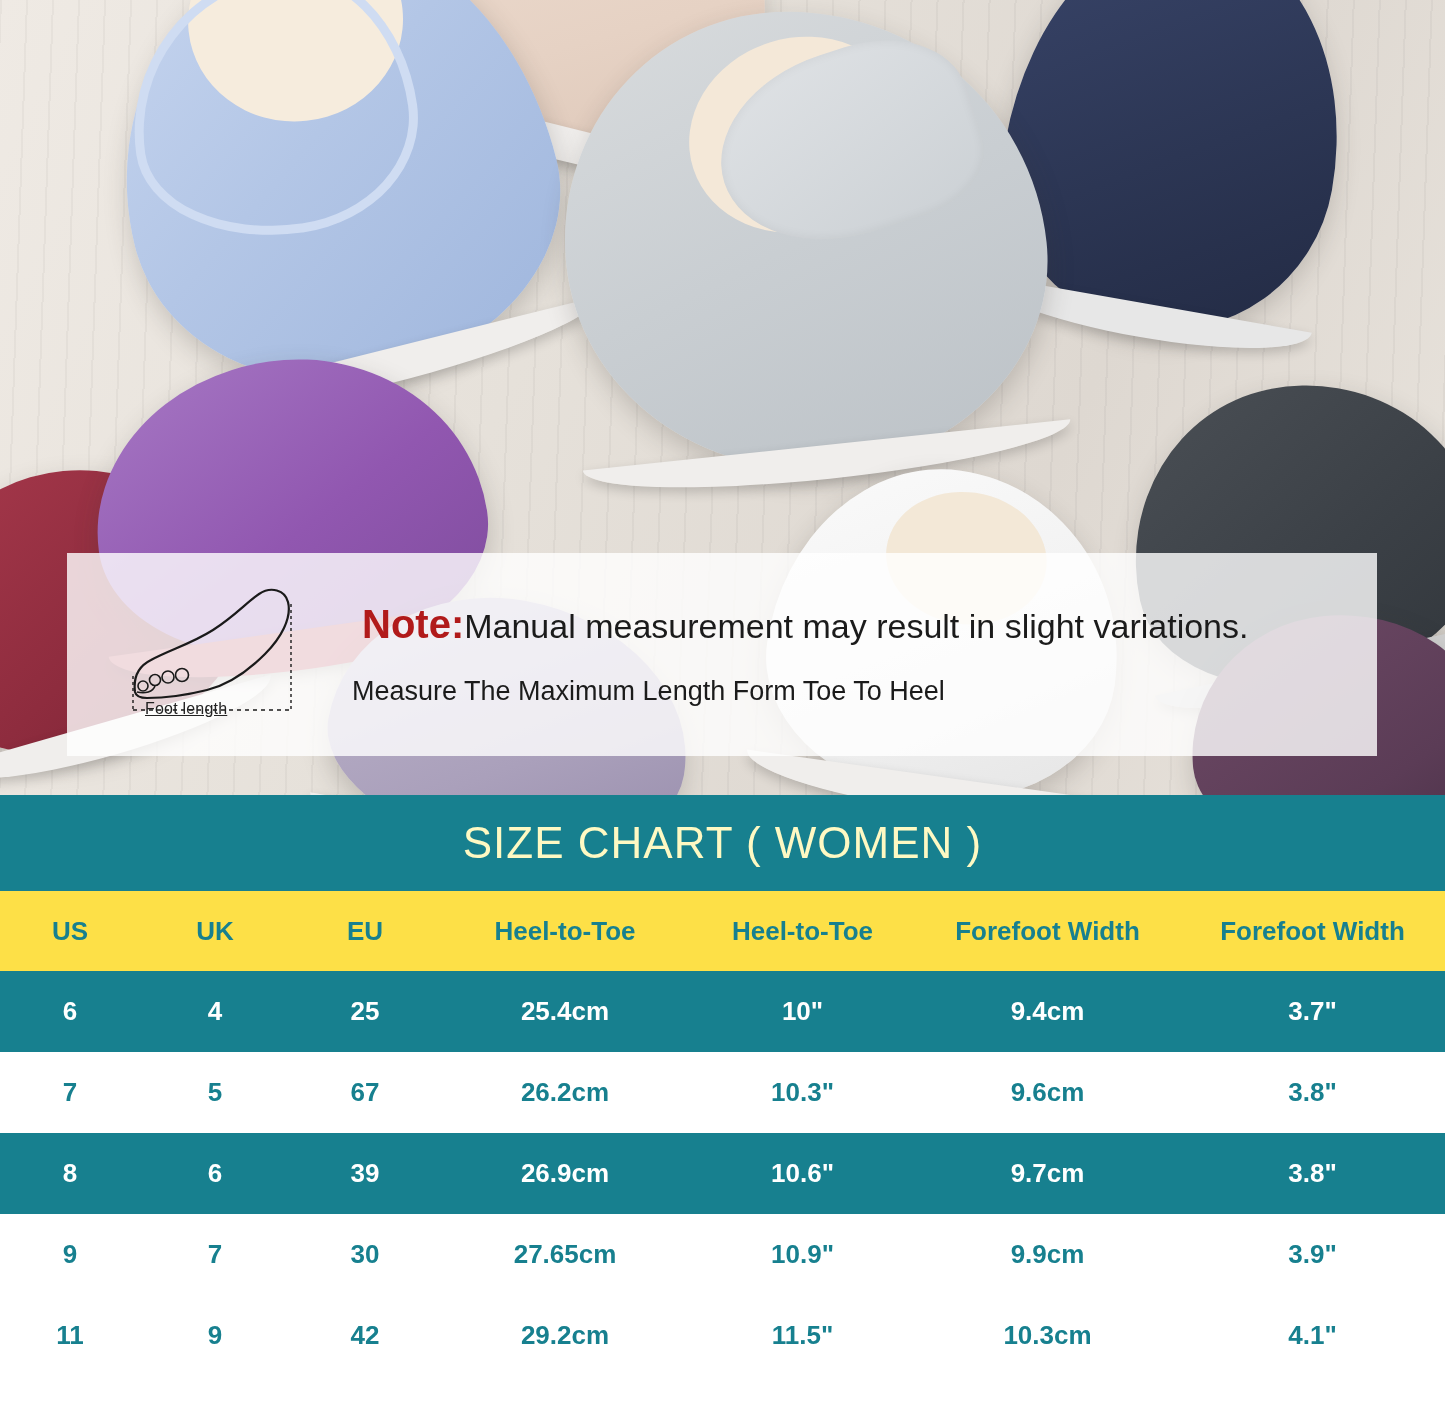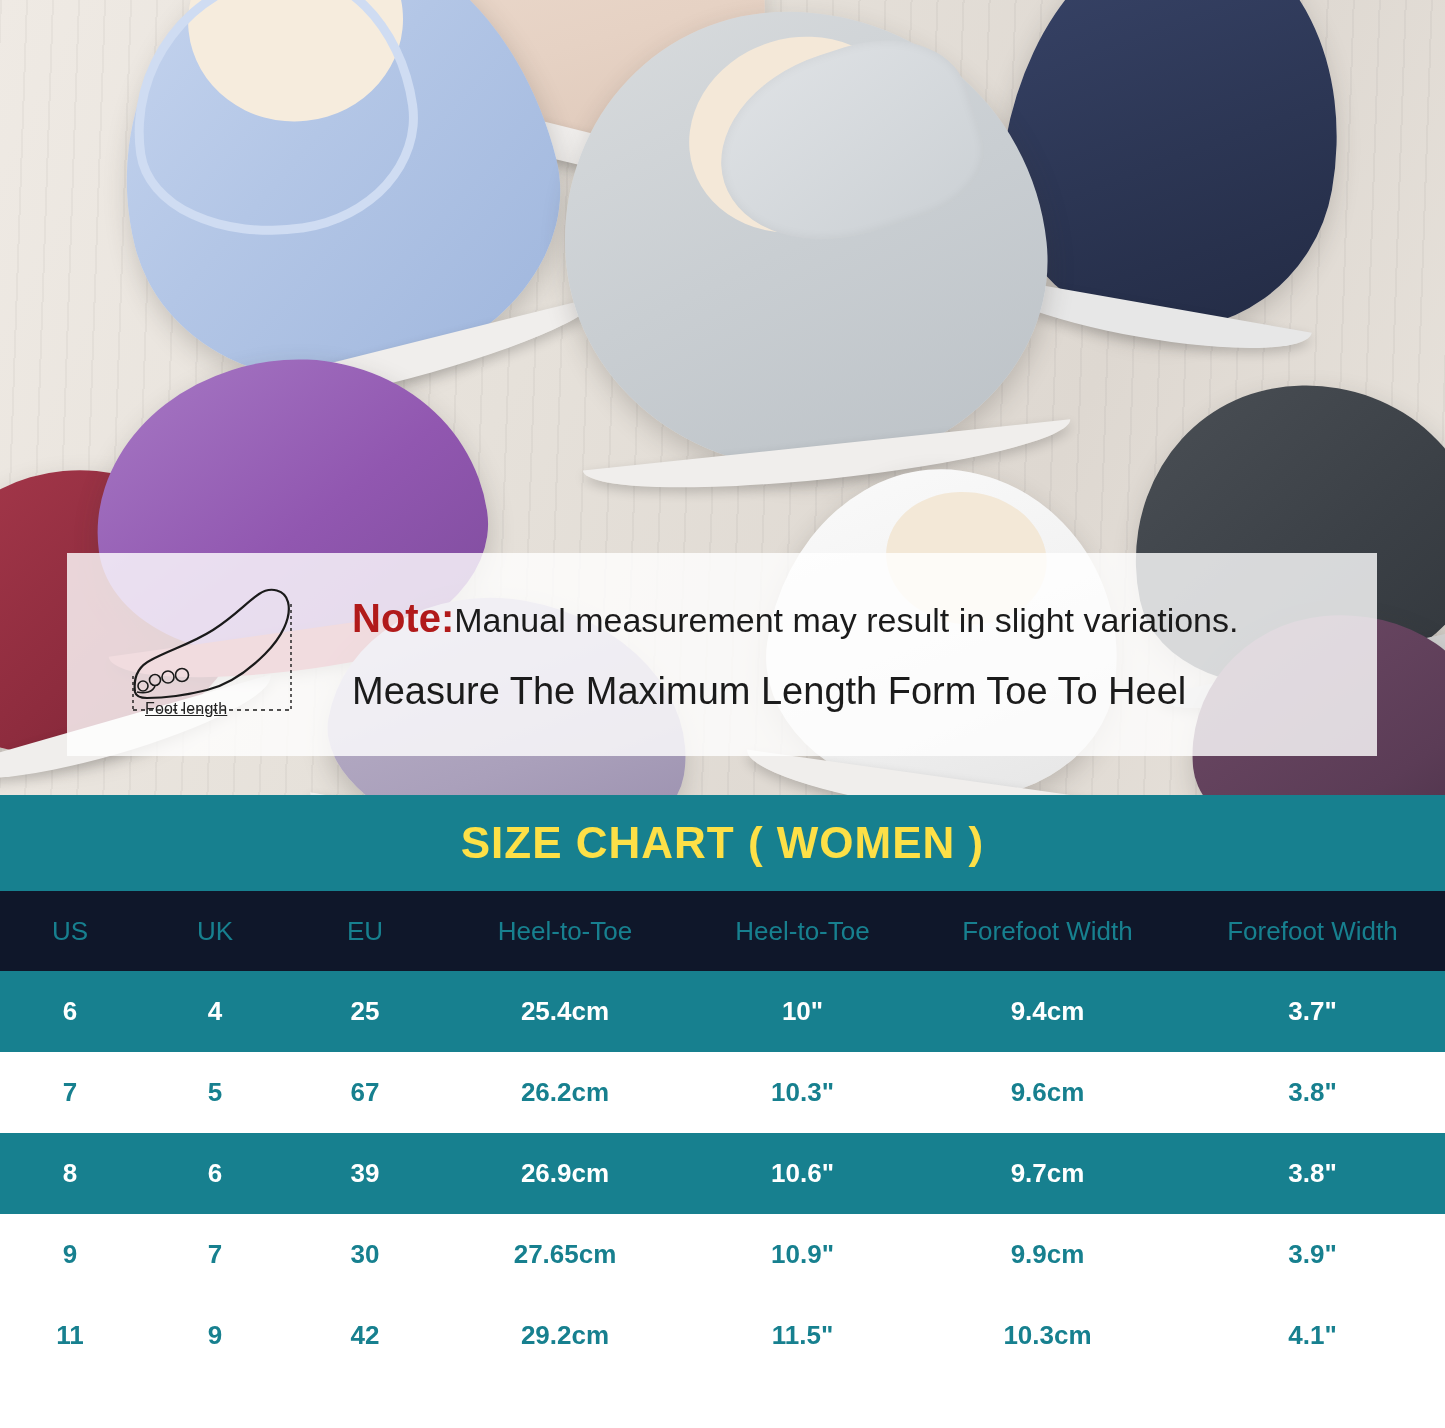--- a/index.html
+++ b/index.html
@@ -200,63 +200,63 @@
     text-decoration: underline;
   }
   .note-text {
     margin-left: 22px;
     flex: 1 1 auto;
   }
   .note-line1 {
     font-size: 34px;
     color: #1b1b1b;
     white-space: nowrap;
+    margin-left: 10px;
   }
   .note-line1 .note-word {
     color: #b11a1a;
     font-weight: bold;
     font-size: 40px;
   }
   .note-line2 {
     margin-top: 29px;
-    font-size: 38px;
+    font-size: 27px;
     color: #1b1b1b;
   }
 
   
   .chart-title-bar {
     width: 1445px;
     height: 96px;
     background: #17808f;
     display: flex;
     align-items: center;
     justify-content: center;
   }
   .chart-title {
-    color: #fde047;
+    color: #fef9c3;
     font-size: 44px;
     letter-spacing: 1px;
-    font-weight: bold;
   }
 
   table.size-table {
     width: 1445px;
     border-collapse: collapse;
     table-layout: fixed;
   }
   table.size-table th,
   table.size-table td {
     text-align: center;
     font-size: 26px;
   }
   table.size-table thead th {
     height: 78px;
     color: #17808f;
-    background: #0f172a;
-    font-weight: normal;
+    background: #fde047;
+    font-weight: bold;
   }
   table.size-table tbody tr.band-teal td {
     background: #17808f;
     color: #ffffff;
     height: 79px;
     font-weight: bold;
   }
   table.size-table tbody tr.band-white td {
     background: #ffffff;
     color: #17808f;

